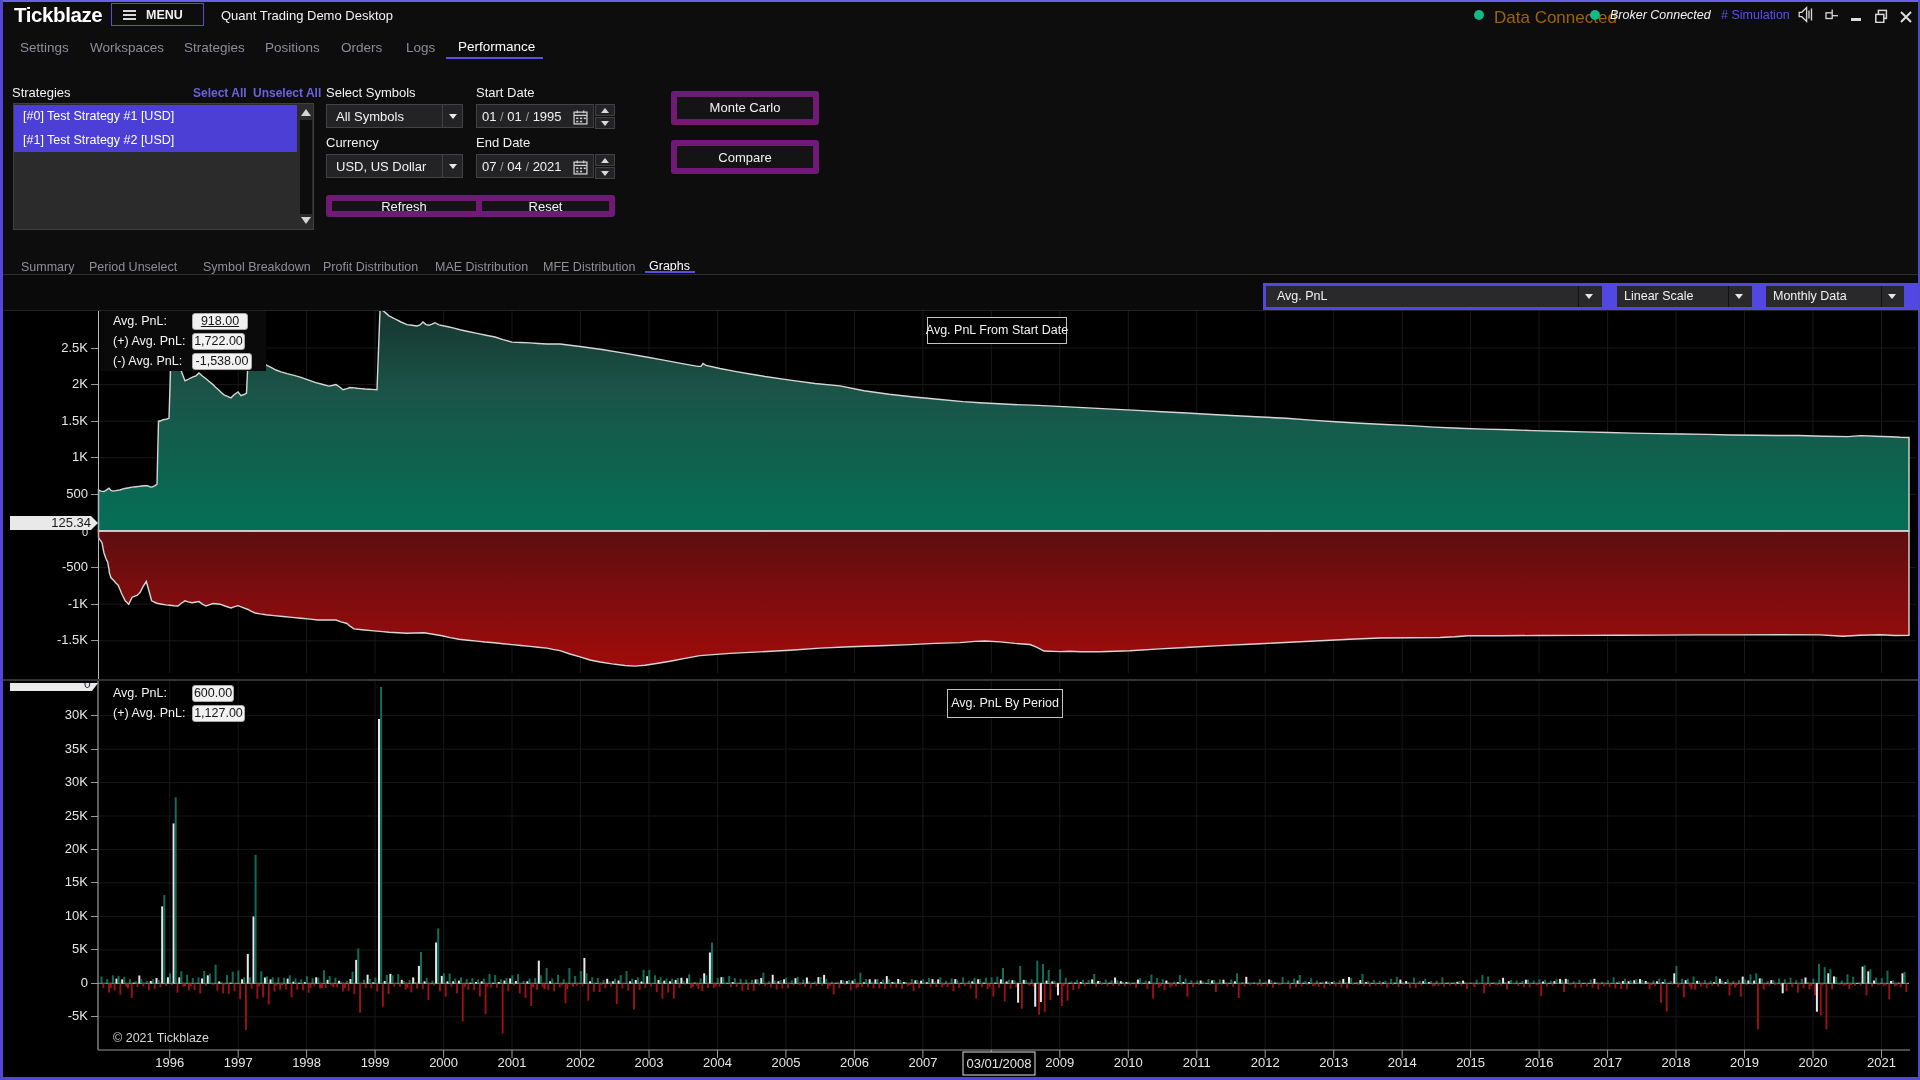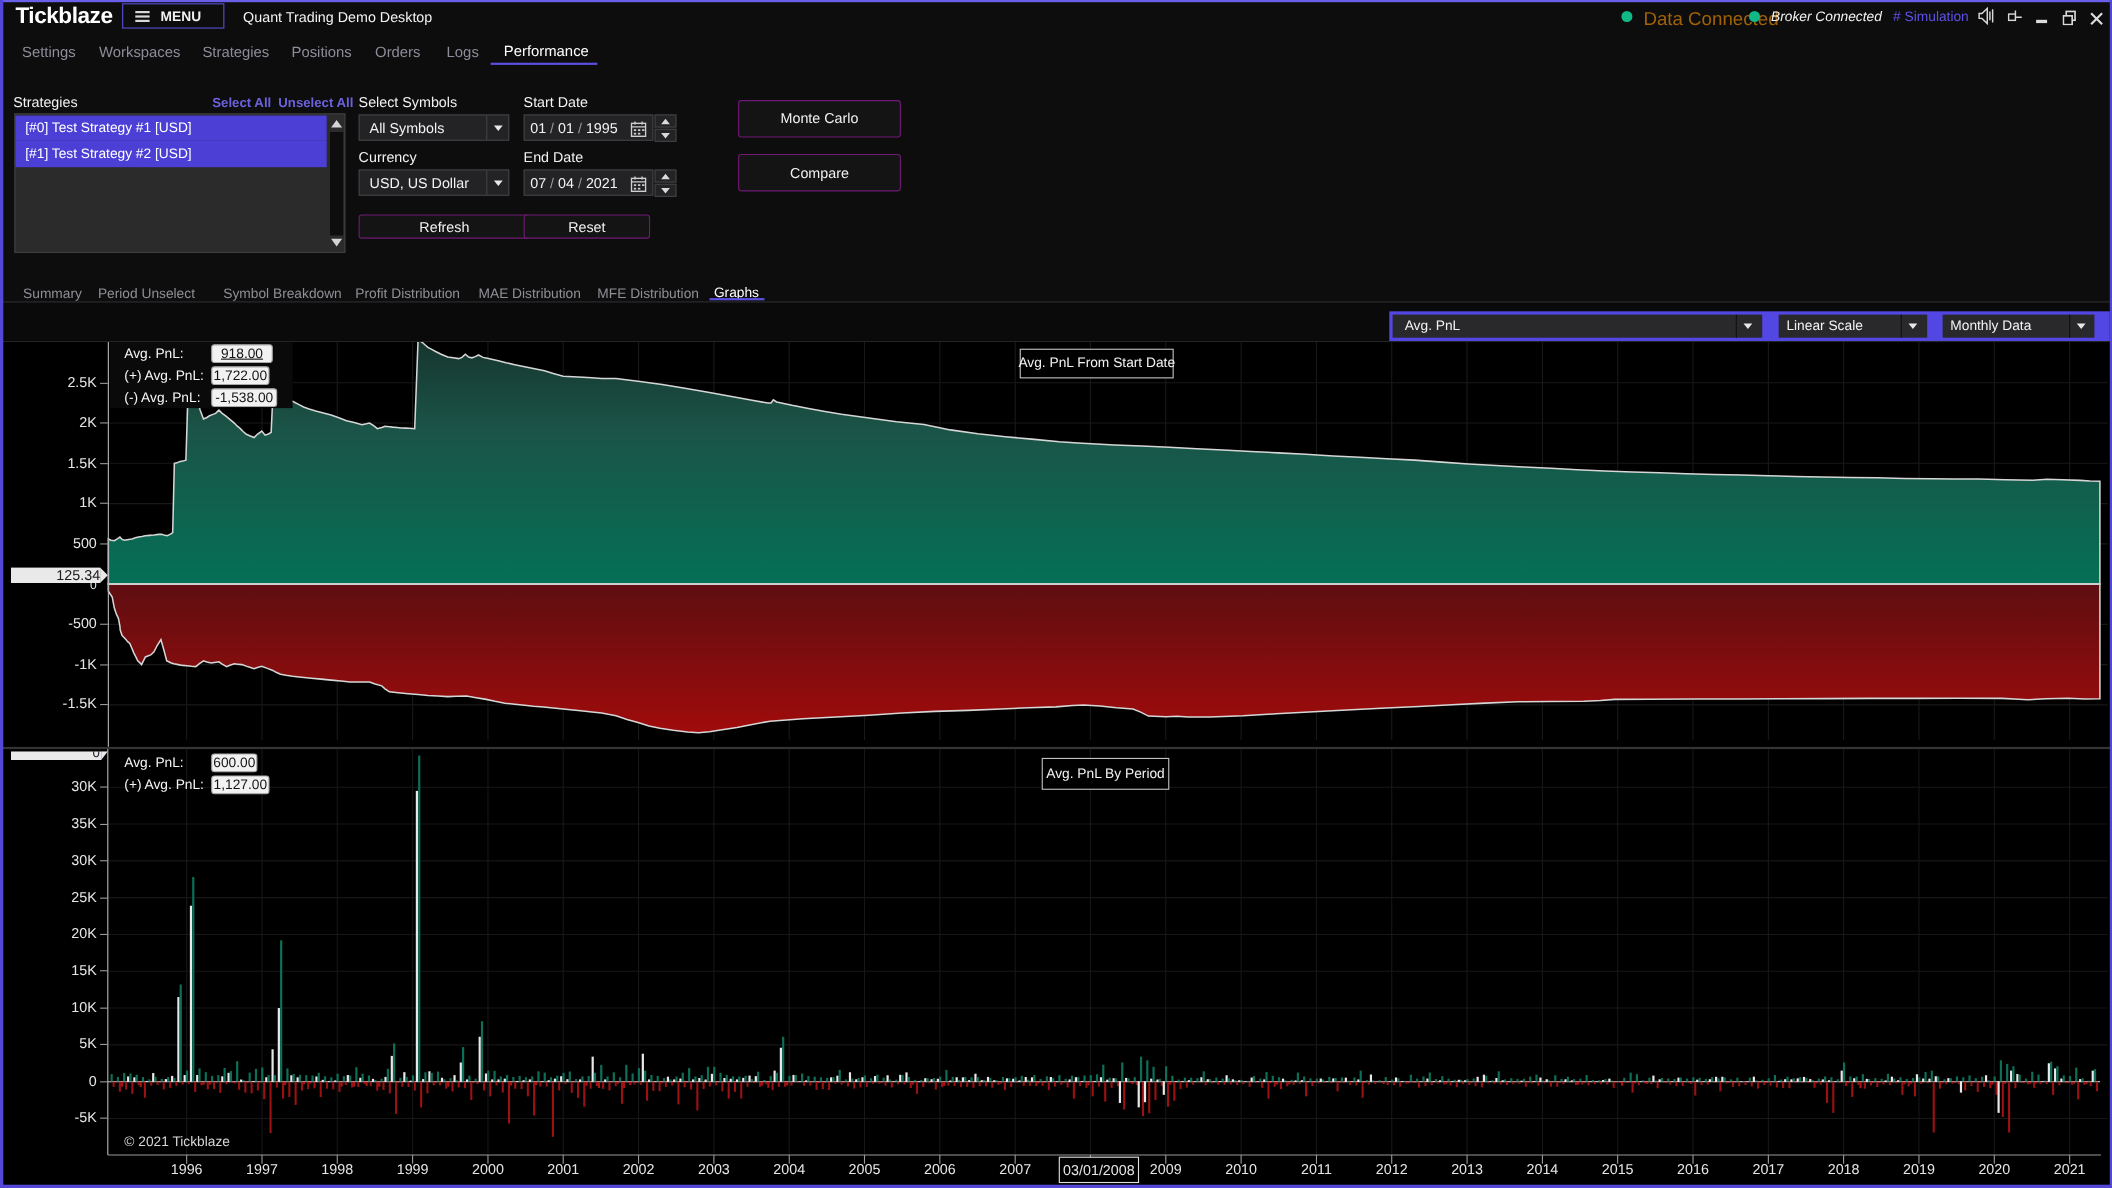--- a/index.html
+++ b/index.html
@@ -3,21 +3,21 @@
 * { margin:0; padding:0; box-sizing:border-box; }
 html,body { width:1920px; height:1080px; background:#000; overflow:hidden;
   font-family:"Liberation Sans", sans-serif; }
 .abs { position:absolute; }
 .ylab { position:absolute; right:1832px; left:0; text-align:right; font-size:13px; color:#e6e6e6; }
 .ytick { position:absolute; left:91px; width:7px; height:1px; background:#9a9a9a; }
 .axt { font:13px "Liberation Sans",sans-serif; fill:#e6e6e6; }
 .tab1 { color:#8f8c9a; font-size:13.5px; }
 .tab2 { color:#8f8f96; font-size:12.5px; }
 .lbl { position:absolute; color:#f2f2f2; font-size:13px; }
-.btn { position:absolute; background:#141415; border:1px solid #701a75; border-radius:3px; color:#f2f2f2;
+.btn { position:absolute; background:#141415; border:6px solid #701a75; border-radius:3px; color:#f2f2f2;
   font-size:13px; display:flex; align-items:center; justify-content:center; }
 .combo { position:absolute; background:#232326; border:1px solid #424245; color:#f2f2f2;
   font-size:13px; }
 .combo .txt { position:absolute; left:9px; top:50%; transform:translateY(-50%); }
 .arrbox { position:absolute; right:0; top:0; bottom:0; width:20px; border-left:1px solid #424245;
   display:flex; align-items:center; justify-content:center; }
 .dar { width:0; height:0; border-left:4px solid transparent; border-right:4px solid transparent;
   border-top:5px solid #e8e8e8; }
 .legrow { position:absolute; color:#f5f5f5; font-size:12.5px; font-weight:400; }
 .chip { position:absolute; background:#f2f2f2; border:1px solid #a9a9a9; border-radius:3px;
@@ -133,21 +133,21 @@
       <rect x="6.5" y="7" width="2" height="1.5" fill="#cfcfcf"></rect>
       <rect x="10" y="7" width="2" height="1.5" fill="#cfcfcf"></rect>
       <rect x="3" y="10" width="2" height="1.5" fill="#cfcfcf"></rect>
       <rect x="6.5" y="10" width="2" height="1.5" fill="#cfcfcf"></rect>
     </svg>
 </div>
 <div class="abs" style="left:595px;top:153.5px;width:20px;height:12px;border:1px solid #424245;background:#232326;"></div>
 <div class="abs" style="left:600.5px;top:157.5px;width:0;height:0;border-left:4.5px solid transparent;border-right:4.5px solid transparent;border-bottom:5.5px solid #d9d9d9;"></div>
 <div class="abs" style="left:595px;top:166.5px;width:20px;height:12px;border:1px solid #424245;background:#232326;"></div>
 <div class="abs" style="left:600.5px;top:170.5px;width:0;height:0;border-left:4.5px solid transparent;border-right:4.5px solid transparent;border-top:5.5px solid #d9d9d9;"></div>
-<div class="btn" style="left:476px;top:195px;width:115px;height:22px;">Reset</div>
+<div class="btn" style="left:476px;top:195px;width:139px;height:22px;">Reset</div>
 <div class="btn" style="left:671px;top:90.5px;width:148px;height:34px;">Monte Carlo</div>
 <div class="btn" style="left:671px;top:140px;width:148px;height:34px;">Compare</div>
 
 <div class="abs tab2" style="left:21px;top:260px;">Summary</div>
 <div class="abs tab2" style="left:89px;top:260px;">Period Unselect</div>
 <div class="abs tab2" style="left:203px;top:260px;">Symbol Breakdown</div>
 <div class="abs tab2" style="left:323px;top:260px;">Profit Distribution</div>
 <div class="abs tab2" style="left:435px;top:260px;">MAE Distribution</div>
 <div class="abs tab2" style="left:543px;top:260px;">MFE Distribution</div>
 <div class="abs" style="left:649px;top:259px;color:#fff;font-size:12.5px;">Graphs</div>

